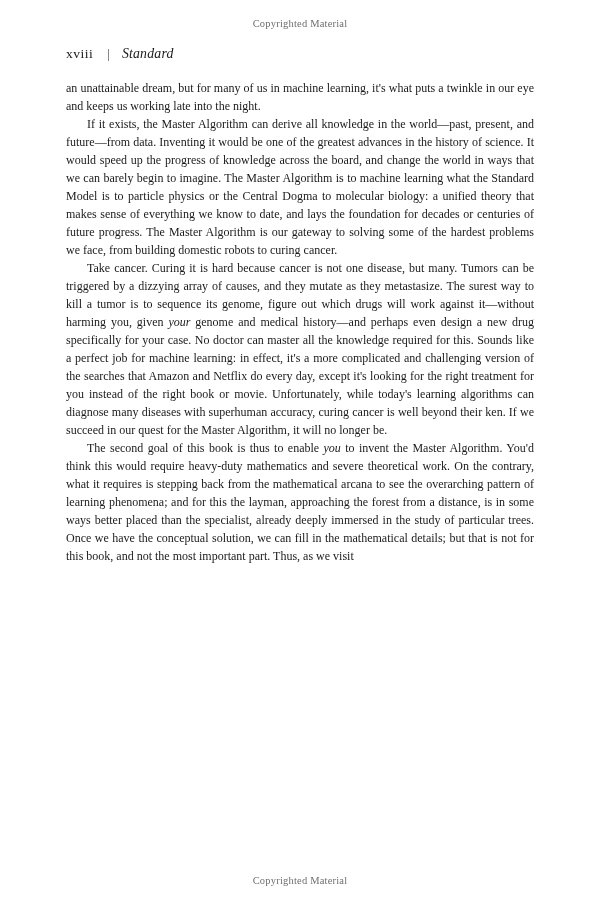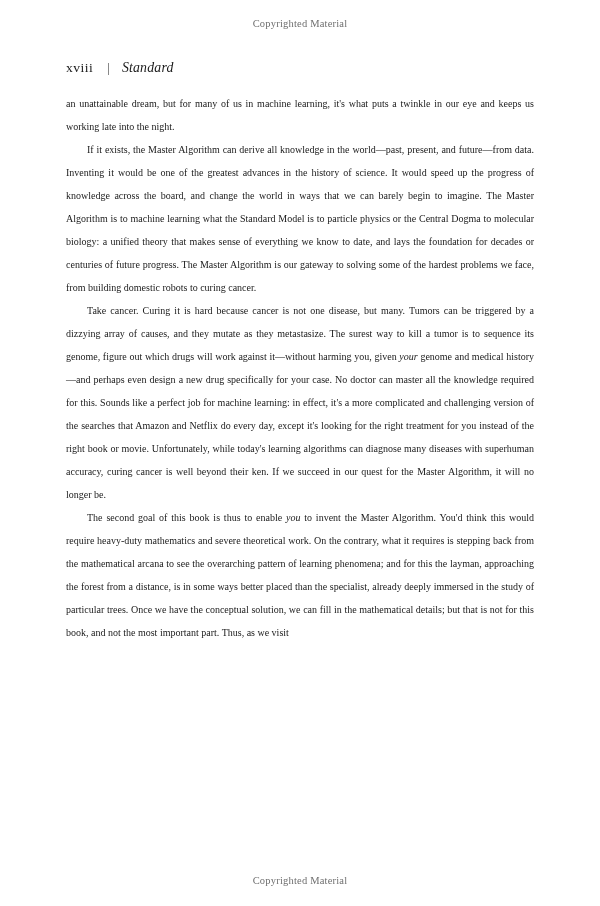--- a/index.html
+++ b/index.html
@@ -28,21 +28,21 @@
     font-family: "Liberation Serif", serif;
     font-size: 10.5px;
     letter-spacing: 0.2px;
     color: #6f6f6f;
   }
   .watermark.top { top: 18px; }
   .watermark.bottom { bottom: 20px; }
 
   .running-head {
     position: absolute;
-    top: 60px;
+    top: 46px;
     left: 66px;
     width: 468px;
     font-size: 13.5px;
     color: #1a1a1a;
     display: flex;
     align-items: baseline;
   }
   .folio {
     font-family: "Liberation Serif", serif;
     font-size: 13.5px;
@@ -55,25 +55,25 @@
     font-size: 13px;
   }
   .head-title {
     font-style: italic;
     font-size: 13.8px;
     letter-spacing: 0.2px;
   }
 
   .body-text {
     position: absolute;
-    top: 92px;
+    top: 79px;
     left: 66px;
     width: 468px;
-    font-size: 10px;
-    line-height: 23px;
+    font-size: 12px;
+    line-height: 18px;
     text-align: justify;
     text-justify: inter-word;
     hyphens: none;
   }
   .body-text p {
     margin: 0;
     text-indent: 0;
   }
   .body-text p.indent {
     text-indent: 21px;

